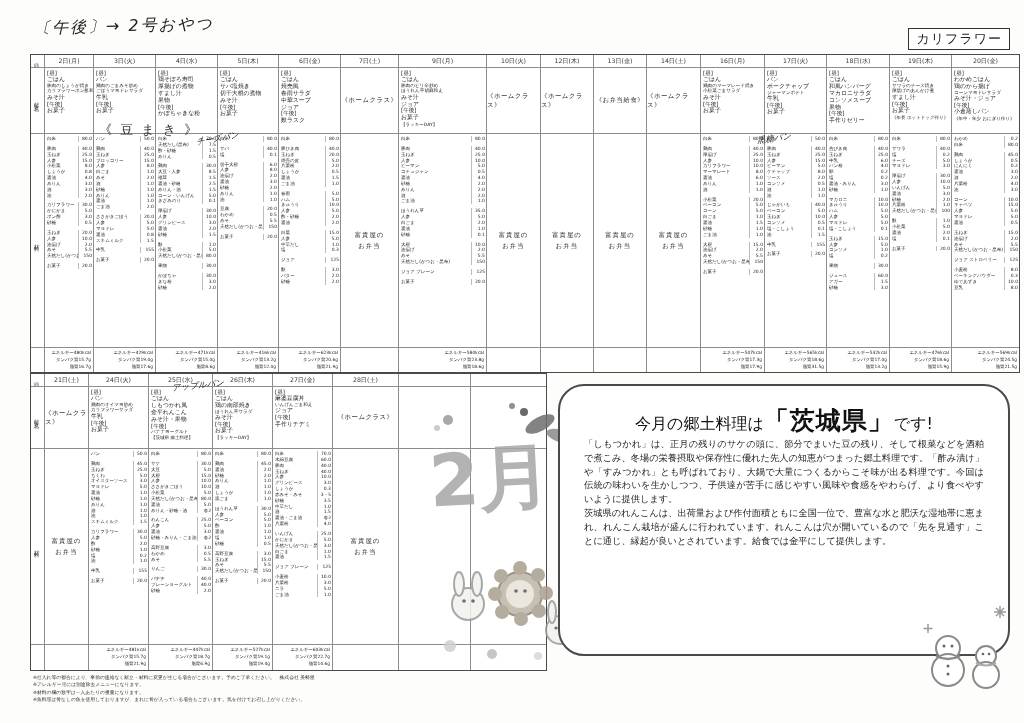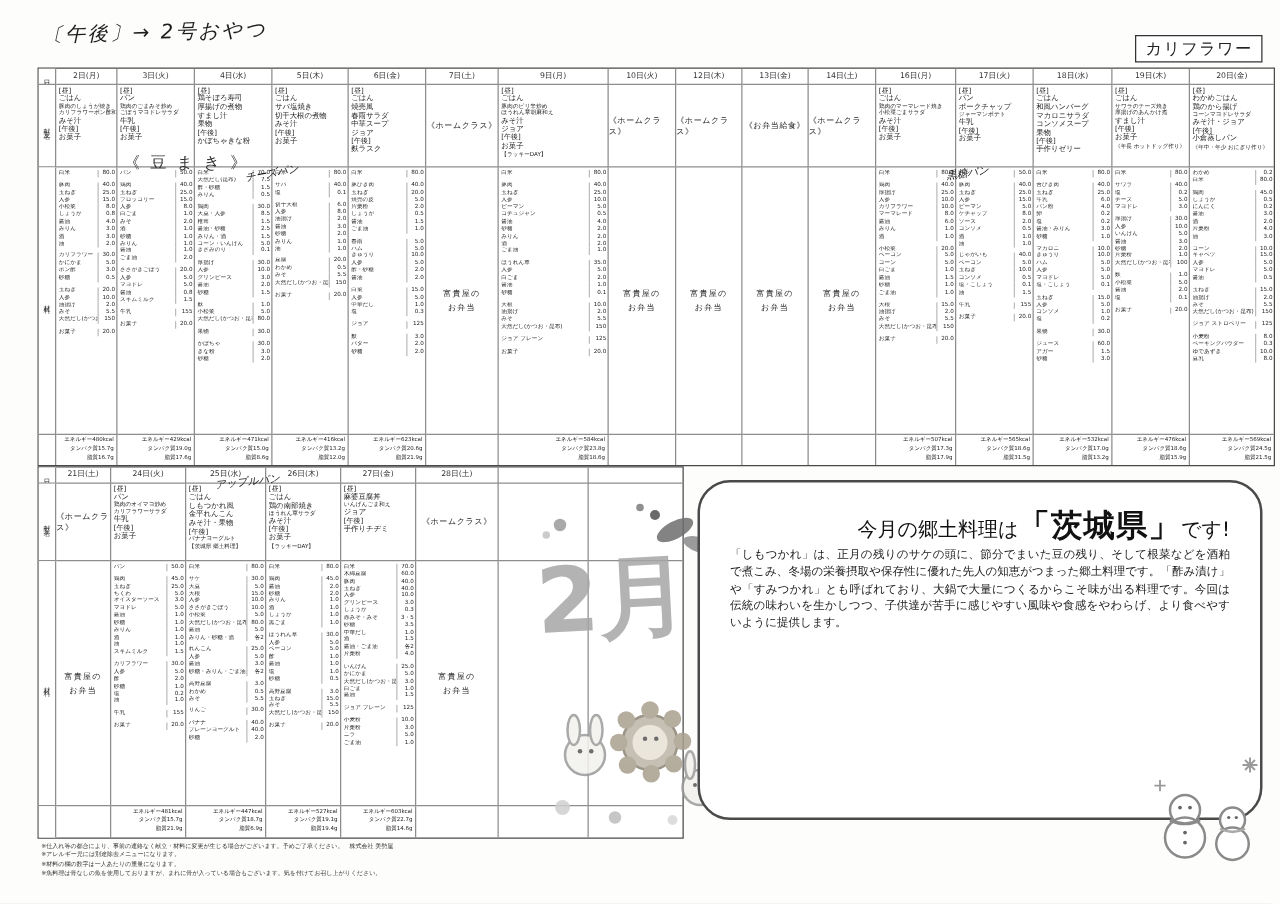--- a/index.html
+++ b/index.html
@@ -30,21 +30,21 @@
   .ing .n{white-space:nowrap;overflow:hidden;}
   .ing .a{flex:none;width:13px;text-align:right;border-left:1px solid #bcbcbc;padding-right:1px;white-space:nowrap;}
   .sp{height:4px;}
   .bentoTxt{display:flex;flex-direction:column;align-items:center;justify-content:center;height:100%;font-size:6.4px;line-height:1.7;letter-spacing:1px;}
   .nutC{font-size:4.4px;text-align:right;padding:2px 2px 0 0;line-height:1.55;white-space:nowrap;}
   
   .ann{position:absolute;font-size:8.5px;color:#1a1a1a;font-style:italic;white-space:nowrap;}
   .printed{font-style:normal;letter-spacing:2px;color:#333;}
   
   .ibox{position:absolute;left:558px;top:384px;width:452px;height:272px;border:2px solid #4a4a4a;border-radius:26px;background:#fff;box-sizing:border-box;padding:14px 24px 0 24px;}
-  .ibox .ttl{text-align:right;font-size:16px;margin-top:4px;color:#111;}
+  .ibox .ttl{text-align:center;font-size:16px;margin-top:4px;color:#111;}
   .ibox .ttl b{font-size:25px;font-weight:bold;letter-spacing:1px;}
   .ibox h4{font-size:14px;font-weight:normal;margin:13px 0 2px 0;color:#111;}
   .ibox p{font-size:9.2px;line-height:1.5;margin:0;text-align:justify;color:#222;}
   .lucky{position:absolute;left:455px;top:659px;width:565px;text-align:center;font-size:12px;font-weight:bold;color:#111;letter-spacing:0.5px;}
   .foot{position:absolute;left:33px;top:674px;font-size:4.8px;line-height:1.55;color:#333;}
   .deco,.snow{position:absolute;}
 </style>
 </head>
 <body>
 
@@ -1786,20 +1786,21 @@
         <circle cx="64" cy="256" r="5" fill="#bdbdbd"></circle>
       <circle cx="110" cy="258" r="4" fill="#d8d8d8"></circle>
     </g>
   </svg>
 
   <div class="ibox">
     <div class="ttl">
       <span>今月の郷土料理は</span><b>「茨城県」</b><span>です!</span>
     </div>
     <p>「しもつかれ」は、正月の残りのサケの頭に、節分でまいた豆の残り、そして根菜などを酒粕で煮こみ、冬場の栄養摂取や保存性に優れた先人の知恵がつまった郷土料理です。「酢み漬け」や「すみつかれ」とも呼ばれており、大鍋で大量につくるからこそ味が出る料理です。今回は伝統の味わいを生かしつつ、子供達が苦手に感じやすい風味や食感をやわらげ、より食べやすいように提供します。</p>
+    <p>茨城県のれんこんは、出荷量および作付面積ともに全国一位で、豊富な水と肥沃な湿地帯に恵まれ、れんこん栽培が盛んに行われています。れんこんは穴が開いているので「先を見通す」ことに通じ、縁起が良いとされています。給食では金平にして提供します。</p>
   </div>
 
   <svg class="snow" style="left:916px;top:586px;" width="100" height="108" viewBox="0 0 100 108">
     <g stroke="#8a8a8a" stroke-width="2" fill="#ffffff">
       <circle cx="32" cy="62" r="12"></circle>
         <circle cx="32" cy="84" r="16"></circle>
       <circle cx="70" cy="70" r="10"></circle>
         <circle cx="70" cy="89" r="13"></circle>
     </g>
     <g fill="#666">

